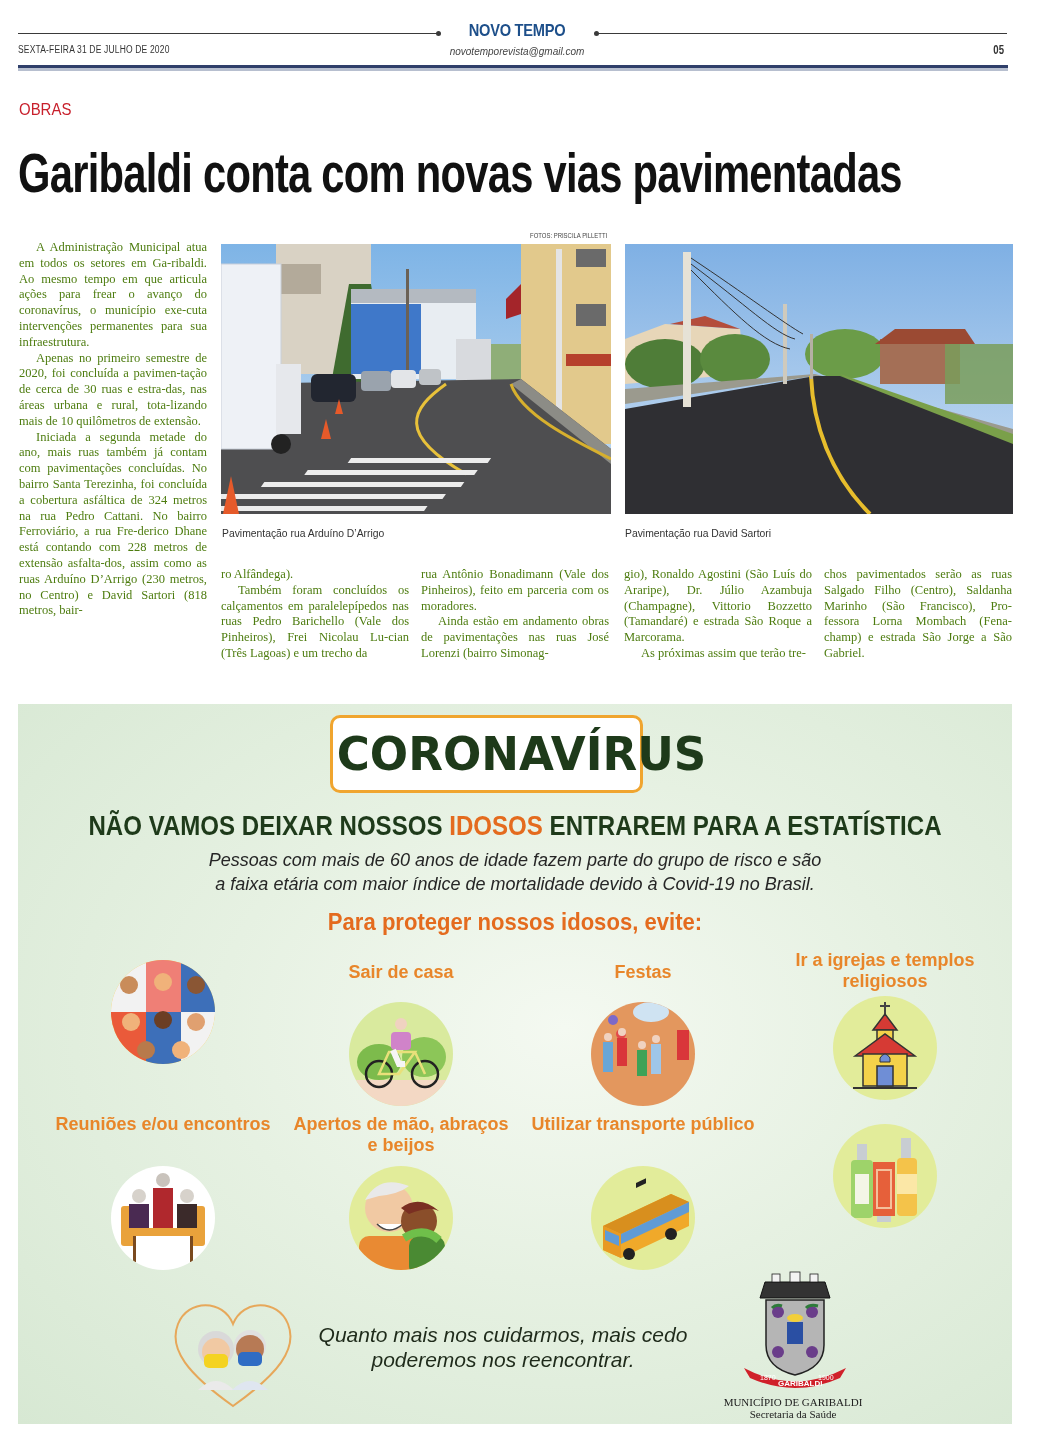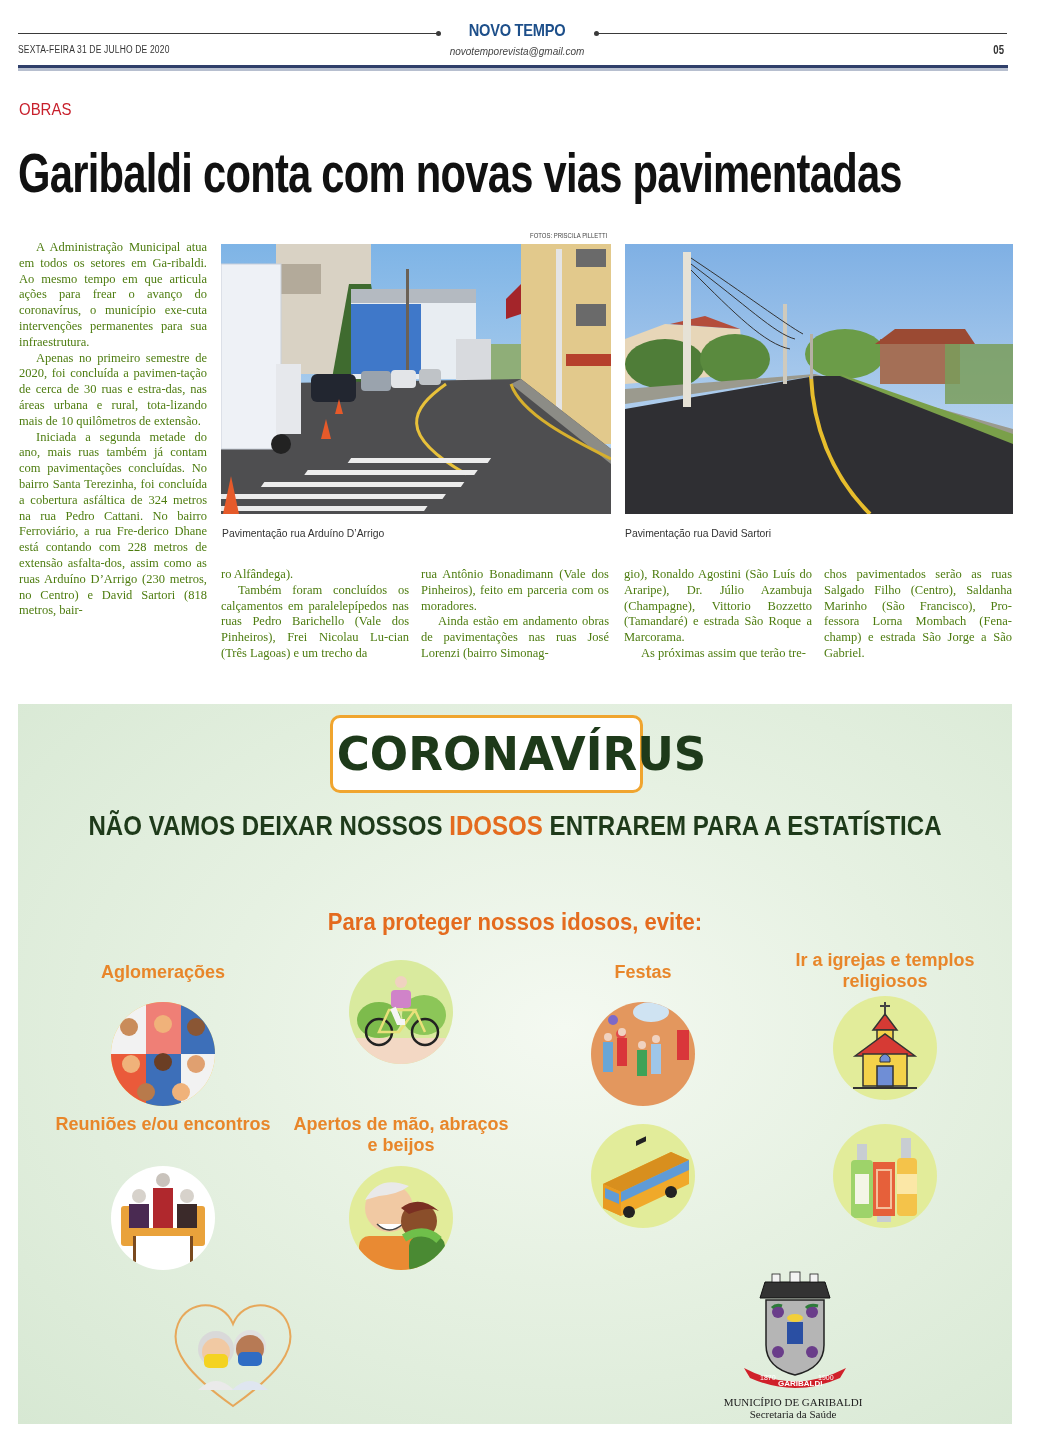--- a/index.html
+++ b/index.html
@@ -205,24 +205,27 @@
   <p class="noind">chos pavimentados serão as ruas Salgado Filho (Centro), Saldanha Marinho (São Francisco), Pro-fessora Lorna Mombach (Fena-champ) e estrada São Jorge a São Gabriel.</p>
 </div>
 
 <div class="banner">
   <div class="cv-box">
     <span class="cv-title">CORONAVÍRUS</span>
   </div>
   <div class="bn-headline">
     <span>NÃO VAMOS DEIXAR NOSSOS </span><span class="hl">IDOSOS</span><span> ENTRAREM PARA A ESTATÍSTICA</span>
   </div>
+  <div class="bn-sub">
+    <div>Pessoas com mais de 60 anos de idade fazem parte do grupo de risco e são</div>
+    <div>a faixa etária com maior índice de mortalidade devido à Covid-19 no Brasil.</div>
+  </div>
   <div class="bn-cta">Para proteger nossos idosos, evite:</div>
 
   <div class="item" style="top:252px; left:30px;">
-    <span class="item-label" style="padding-top:6px">Aglomerações</span>
     <div class="circ">
       <svg viewBox="0 0 104 104">
         <rect width="104" height="104" fill="#f6c843"></rect>
         <rect x="0" y="0" width="35" height="52" fill="#f2f2f2"></rect>
         <rect x="35" y="0" width="35" height="52" fill="#ef7f76"></rect>
         <rect x="70" y="0" width="34" height="52" fill="#3d6fb9"></rect>
         <rect x="0" y="52" width="35" height="52" fill="#ea5a3a"></rect>
         <rect x="35" y="52" width="35" height="52" fill="#3d6fb9"></rect>
         <rect x="70" y="52" width="34" height="52" fill="#f2f2f2"></rect>
         <circle cx="18" cy="25" r="9" fill="#c98c5a"></circle>
@@ -230,20 +233,21 @@
         <circle cx="85" cy="25" r="9" fill="#8a5634"></circle>
           <circle cx="20" cy="62" r="9" fill="#f0b27a"></circle>
         <circle cx="52" cy="60" r="9" fill="#6b3e24"></circle>
           <circle cx="85" cy="62" r="9" fill="#e0a070"></circle>
         <circle cx="35" cy="90" r="9" fill="#b87a4b"></circle>
           <circle cx="70" cy="90" r="9" fill="#f0b27a"></circle>
       </svg>
     </div>
   </div>
   <div class="item" style="top:252px; left:268px;">
+    <span class="item-label" style="padding-top:6px">Sair de casa</span>
     <div class="circ">
       <svg viewBox="0 0 104 104">
         <rect width="104" height="104" fill="#d9ea9e"></rect>
         <ellipse cx="30" cy="60" rx="22" ry="18" fill="#7dbb4c"></ellipse>
           <ellipse cx="75" cy="55" rx="22" ry="20" fill="#8cc658"></ellipse>
         <rect x="0" y="78" width="104" height="26" fill="#f3d8c4"></rect>
         <circle cx="30" cy="72" r="13" fill="none" stroke="#222" stroke-width="2.5"></circle>
         <circle cx="76" cy="72" r="13" fill="none" stroke="#222" stroke-width="2.5"></circle>
         <path d="M30 72 L50 72 L66 50 L40 50 Z M66 50 L76 72" stroke="#e9e07a" stroke-width="2.5" fill="none"></path>
         <rect x="42" y="30" width="20" height="18" rx="4" fill="#d083c9"></rect>
@@ -318,20 +322,21 @@
         <path d="M16 34 Q30 8 60 20 Q50 28 30 30 Z" fill="#e9e9e9"></path>
         <path d="M28 58 Q40 70 54 58" fill="#ffffff" stroke="#444" stroke-width="1.5"></path>
         <circle cx="70" cy="55" r="18" fill="#8a4e2a"></circle>
         <path d="M52 42 Q70 28 90 45 Q80 40 60 48 Z" fill="#7a2f22"></path>
         <rect x="60" y="70" width="36" height="40" rx="10" fill="#4a8a33"></rect>
         <path d="M55 72 Q75 60 90 74" stroke="#6fbf4a" stroke-width="8" fill="none"></path>
       </svg>
     </div>
   </div>
   <div class="item" style="top:410px; left:510px;">
+    <span class="item-label">Utilizar transporte público</span>
     <div class="circ" style="margin-top:10px">
       <svg viewBox="0 0 104 104">
         <rect width="104" height="104" fill="#e2ec9a"></rect>
         <path d="M12 60 L80 28 L98 36 L98 60 L30 92 L12 84 Z" fill="#f0a92a"></path>
         <path d="M12 60 L80 28 L98 36 L30 68 Z" fill="#d88f1e"></path>
         <path d="M30 68 L98 36 L98 46 L30 78 Z" fill="#5f9bd6"></path>
         <path d="M12 60 L30 68 L30 92 L12 84 Z" fill="#e89a22"></path>
         <path d="M14 64 L28 70 L28 80 L14 74 Z" fill="#5f9bd6"></path>
         <circle cx="38" cy="88" r="6" fill="#222"></circle>
           <circle cx="80" cy="68" r="6" fill="#222"></circle>
@@ -361,20 +366,24 @@
       <path d="M65 112 C20 80 0 55 10 30 C20 5 55 5 65 30 C75 5 110 5 120 30 C130 55 110 80 65 112 Z" fill="none" stroke="#e9963a" stroke-width="2" opacity="0.8"></path>
       <circle cx="48" cy="55" r="18" fill="#d9d9d9"></circle>
       <circle cx="48" cy="58" r="14" fill="#f1c9a3"></circle>
       <rect x="36" y="60" width="24" height="14" rx="5" fill="#f4d321"></rect>
       <circle cx="82" cy="52" r="16" fill="#e0e0e0"></circle>
       <circle cx="82" cy="55" r="14" fill="#b77a55"></circle>
       <rect x="70" y="58" width="24" height="14" rx="5" fill="#2f6cc4"></rect>
       <path d="M30 96 Q48 78 66 96 Z" fill="#eaeaea"></path>
       <path d="M64 96 Q82 78 100 96 Z" fill="#dfe6f0"></path>
     </svg>
+  </div>
+  <div class="bn-footer-text">
+    <div>Quanto mais nos cuidarmos, mais cedo</div>
+    <div>poderemos nos reencontrar.</div>
   </div>
 
   <div class="crest">
     <svg viewBox="0 0 130 125" width="130" height="125">
       <path d="M35 12 L95 12 L100 28 L30 28 Z" fill="#333" stroke="#111"></path>
       <g fill="#f3f3f3" stroke="#222" stroke-width="0.8">
         <rect x="42" y="4" width="8" height="8"></rect>
           <rect x="60" y="2" width="10" height="10"></rect>
           <rect x="80" y="4" width="8" height="8"></rect>
       </g>

